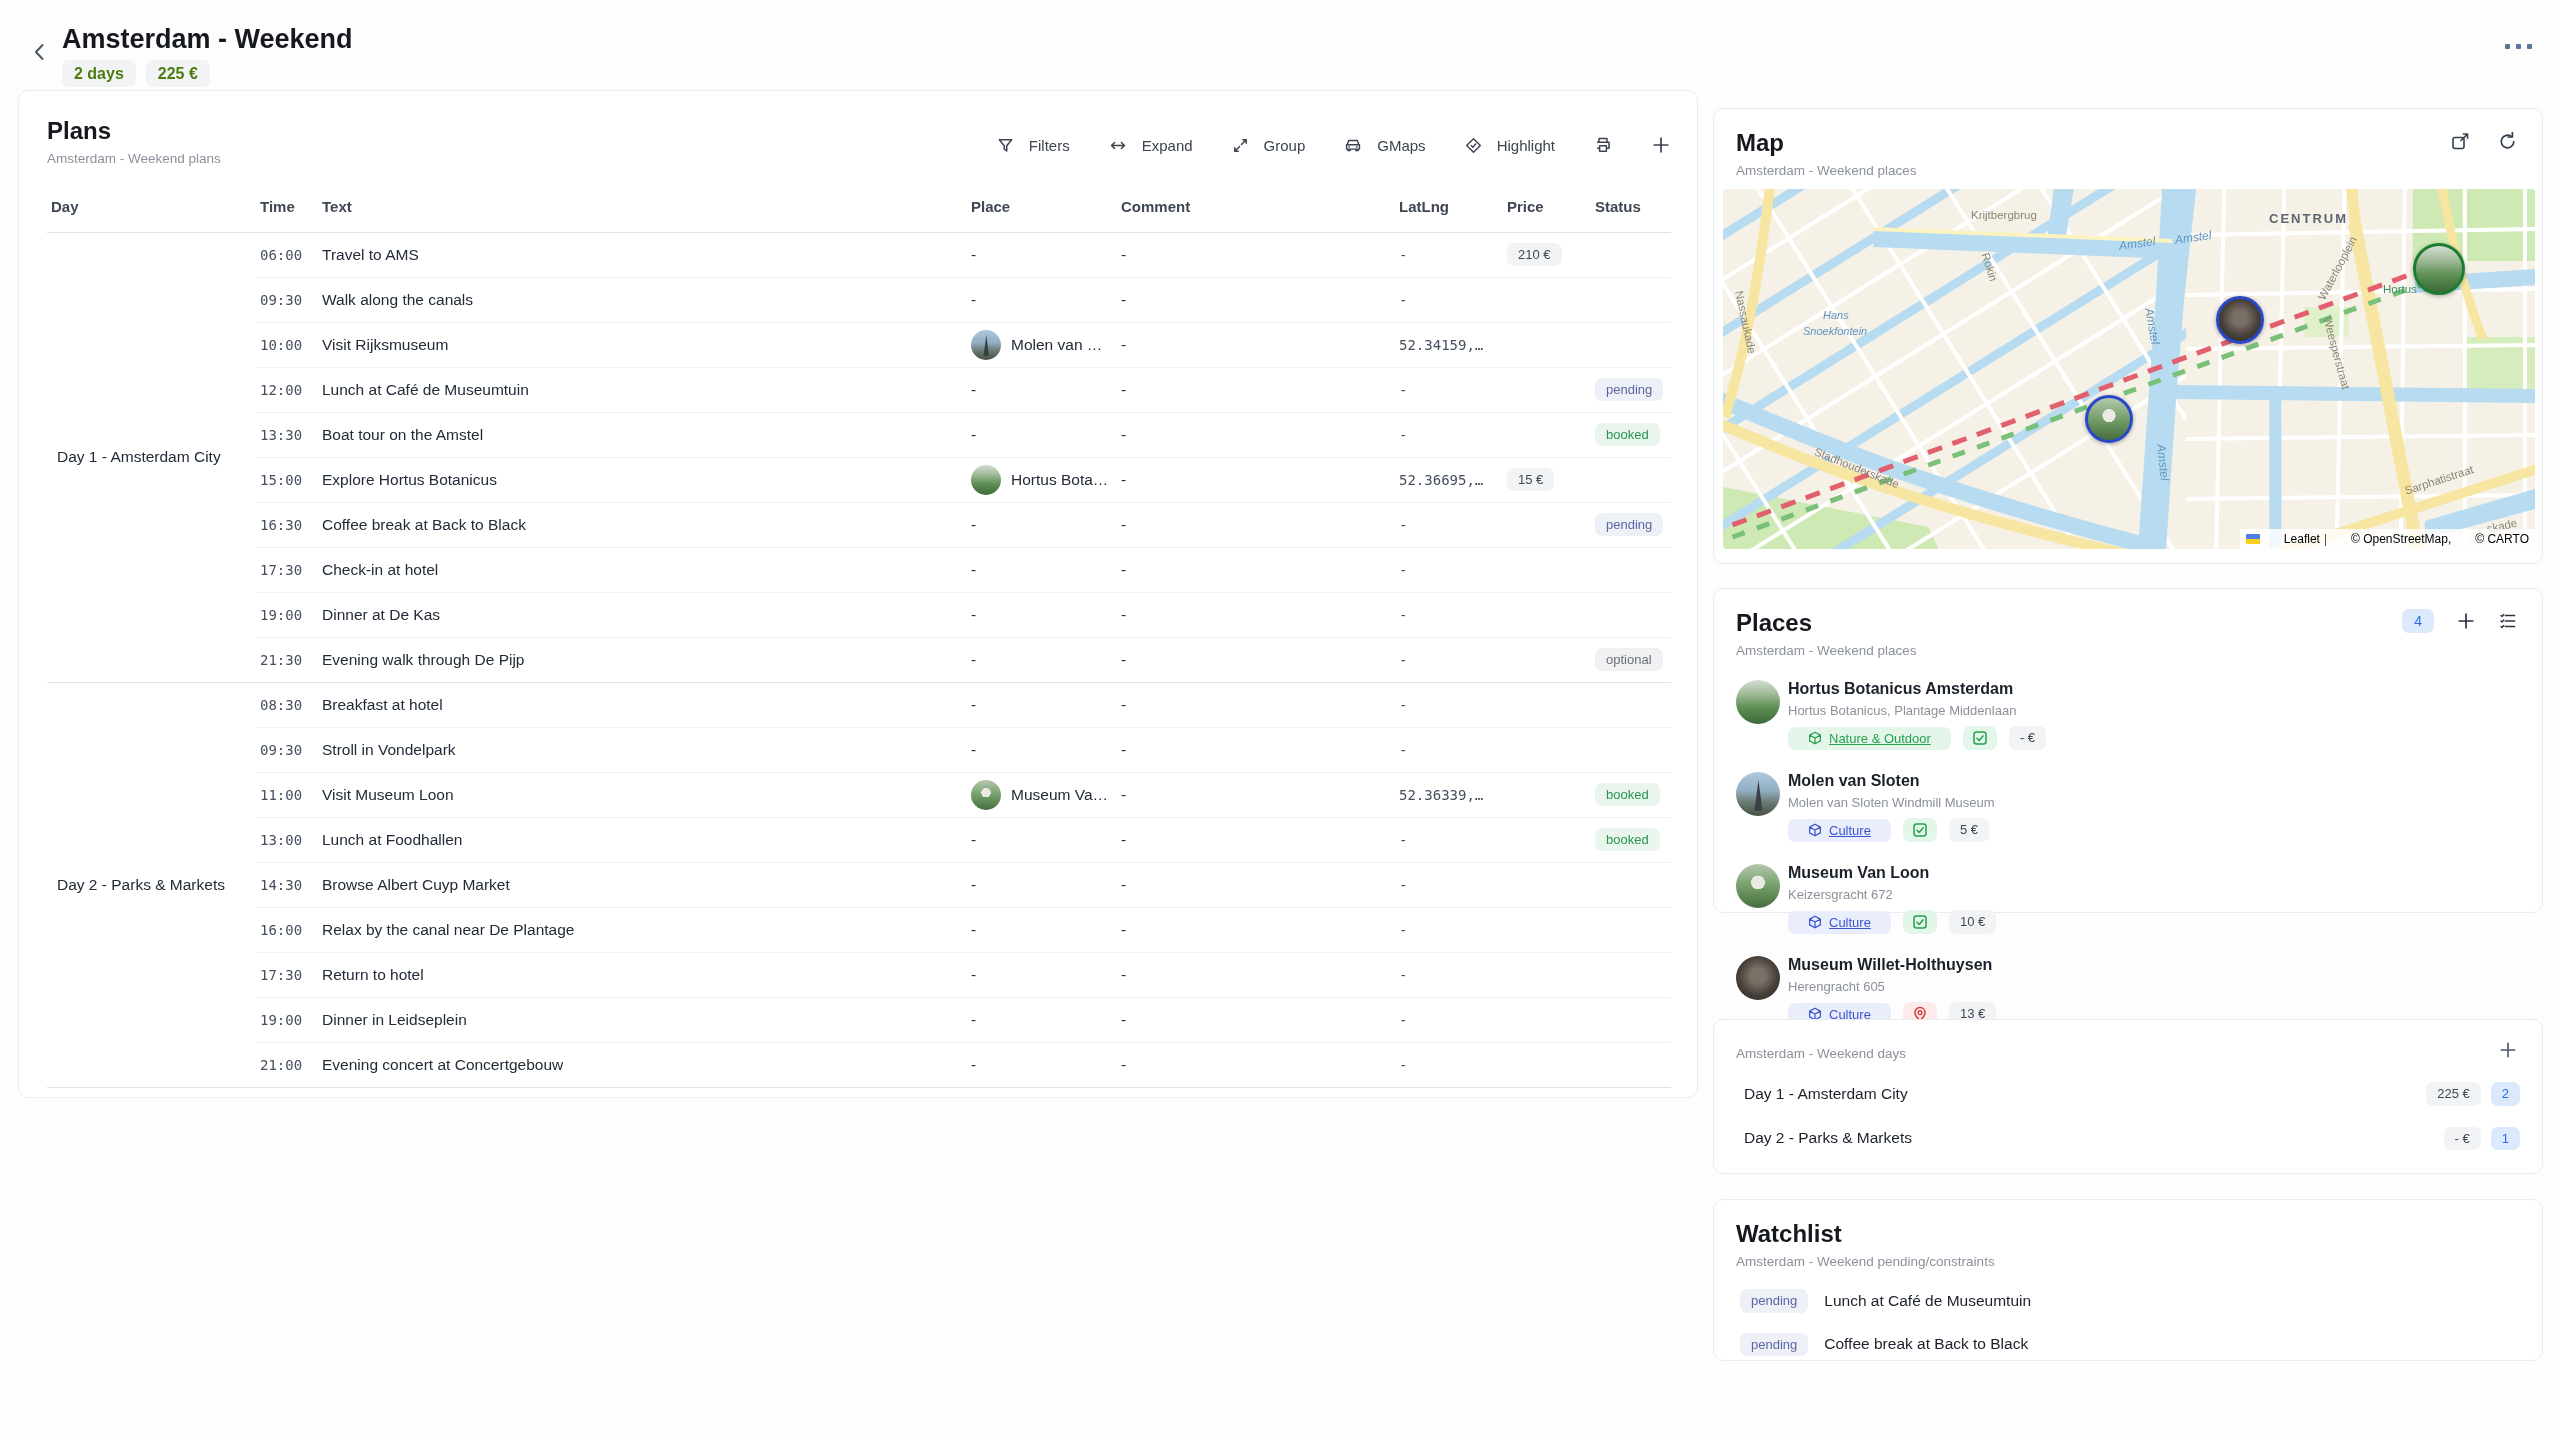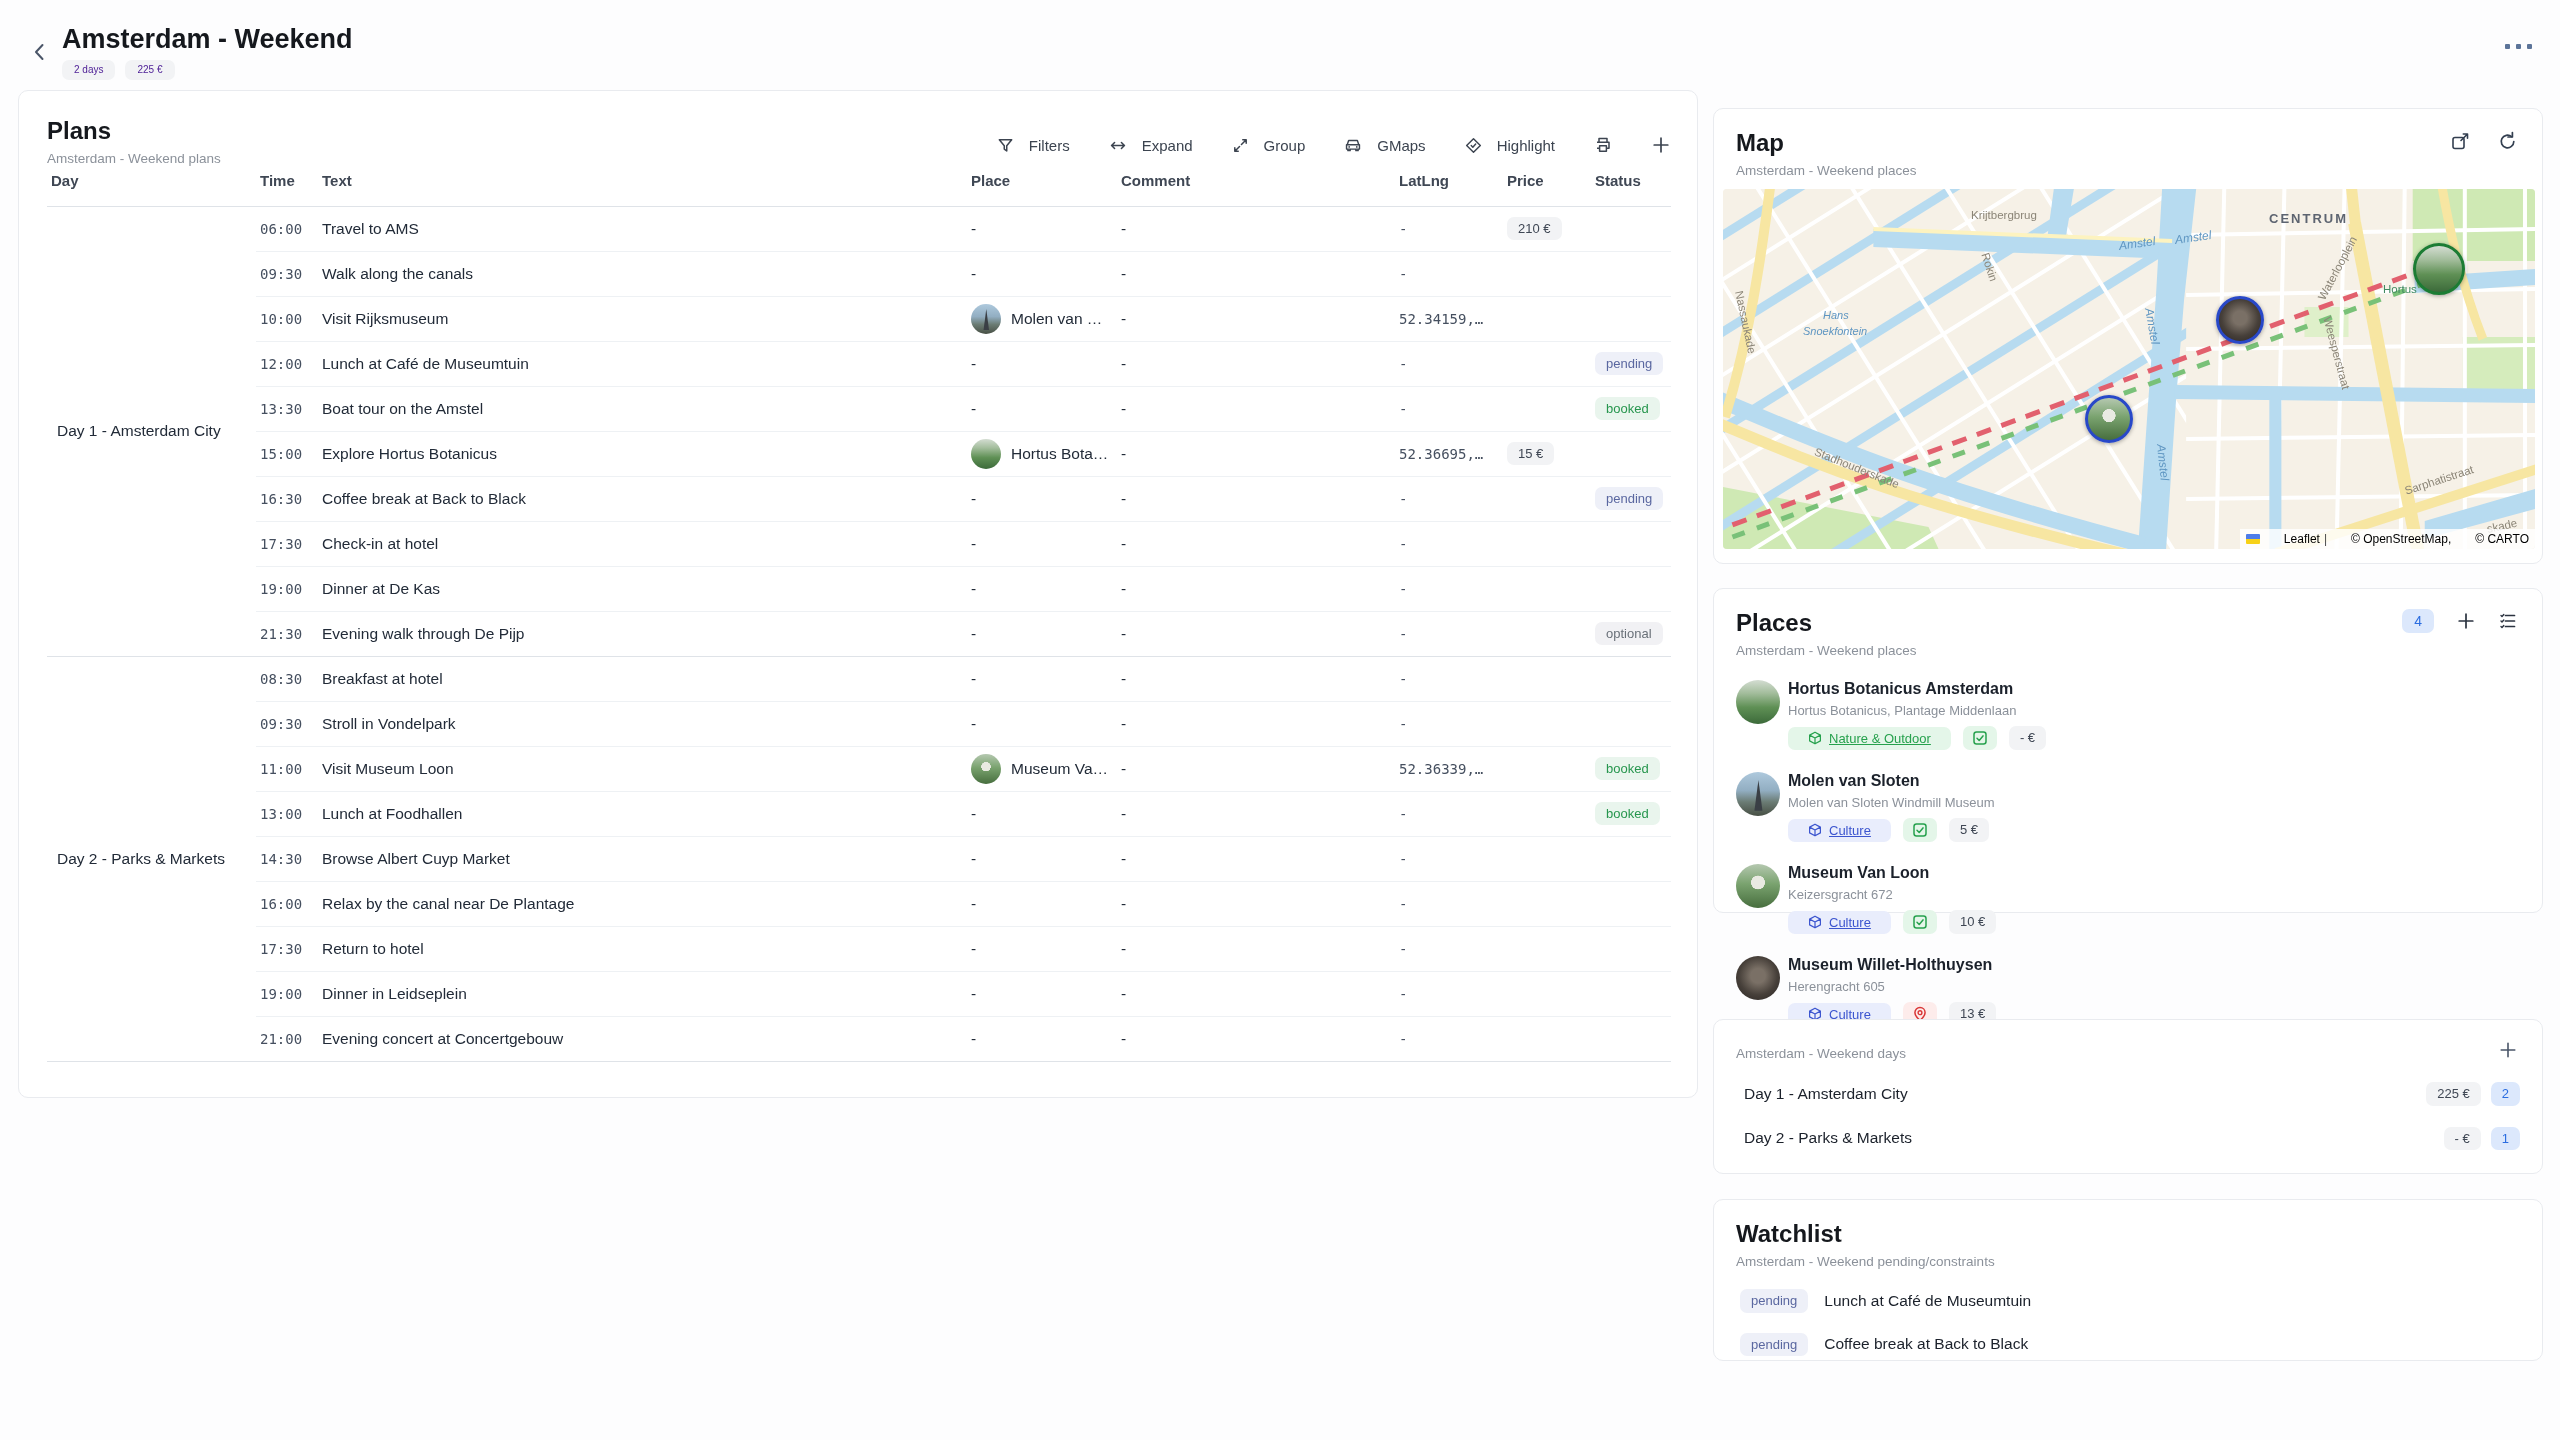--- a/index.html
+++ b/index.html
@@ -4,34 +4,34 @@
 <style>
   * { margin:0; padding:0; box-sizing:border-box; }
   html,body { width:2560px; height:1440px; background:#fdfdfe; font-family:"Liberation Sans",sans-serif; color:#222b38; overflow:hidden; }
   .card { position:absolute; background:#fff; border:1px solid #e9ebef; border-radius:10px; }
 
   
   #app-header { position:absolute; left:0; top:0; width:2560px; height:90px; }
   #back-btn { position:absolute; left:24px; top:36px; width:32px; height:32px; display:flex; align-items:center; justify-content:center; cursor:pointer; }
   #page-title { position:absolute; left:62px; top:24px; font-size:27px; font-weight:700; color:#15181d; }
   #header-pills { position:absolute; left:62px; top:60px; display:flex; gap:10px; }
-  .pill { display:inline-flex; align-items:center; background:#f2f3f5; color:#4c1d95; border-radius:7px; padding:4px 12px; font-size:10px; line-height:1.2; white-space:nowrap; }
+  .pill { display:inline-flex; align-items:center; background:#f2f3f5; color:#4d7c0f; border-radius:7px; padding:4px 12px; font-size:16px; line-height:1.2; white-space:nowrap;font-weight:bold; }
   #menu-dots { position:absolute; right:28px; top:44px; display:flex; gap:6px; cursor:pointer; }
   #menu-dots i { width:5px; height:5px; border-radius:1px; background:#5c7499; }
 
   
   #plans-card { left:18px; top:90px; width:1680px; height:1008px; padding:26px 28px; }
   .card-title { font-size:24px; font-weight:700; color:#15181d; }
   .card-sub { font-size:13.5px; color:#8b919a; margin-top:6px; }
   #plans-toolbar { position:absolute; top:44px; right:26px; display:flex; align-items:center; gap:38px; }
   .tool-btn { display:flex; align-items:center; gap:14px; font-size:15px; color:#3c4450; cursor:pointer; white-space:nowrap; }
   .tool-btn svg, .icon-btn svg { display:block; }
   .icon-btn { cursor:pointer; display:flex; align-items:center; }
 
-  table#plans-table { border-collapse:collapse; width:1624px; table-layout:fixed; }
+  table#plans-table { border-collapse:collapse; width:1624px; margin-top:26px; table-layout:fixed; }
   #plans-table th { text-align:left; font-size:15px; font-weight:700; color:#3f4754; height:40px; border-bottom:1px solid #dfe3e8; padding:0 4px 10px 4px; }
   #plans-table td { height:45px; border-bottom:1px solid #eef1f4; font-size:15.5px; color:#222b38; padding:0 4px; vertical-align:middle; }
   #plans-table td.c-time { font-family:"DejaVu Sans Mono",monospace; font-size:14px; color:#454f5f; }
   #plans-table td.c-latlng { font-family:"DejaVu Sans Mono",monospace; font-size:14px; color:#454f5f; }
   #plans-table td.c-day { border-bottom:1px solid #dfe3e8; font-size:15.5px; color:#222b38; padding-left:10px; }
   #plans-table tr.group-end td { border-bottom:1px solid #dfe3e8; }
   .place-cell { display:flex; align-items:center; gap:10px; overflow:hidden; }
   .avatar { border-radius:50%; flex:0 0 auto; }
   .av-sm { width:30px; height:30px; }
   .badge { display:inline-block; border-radius:7px; padding:4px 11px; font-size:13px; line-height:1.2; white-space:nowrap; }

